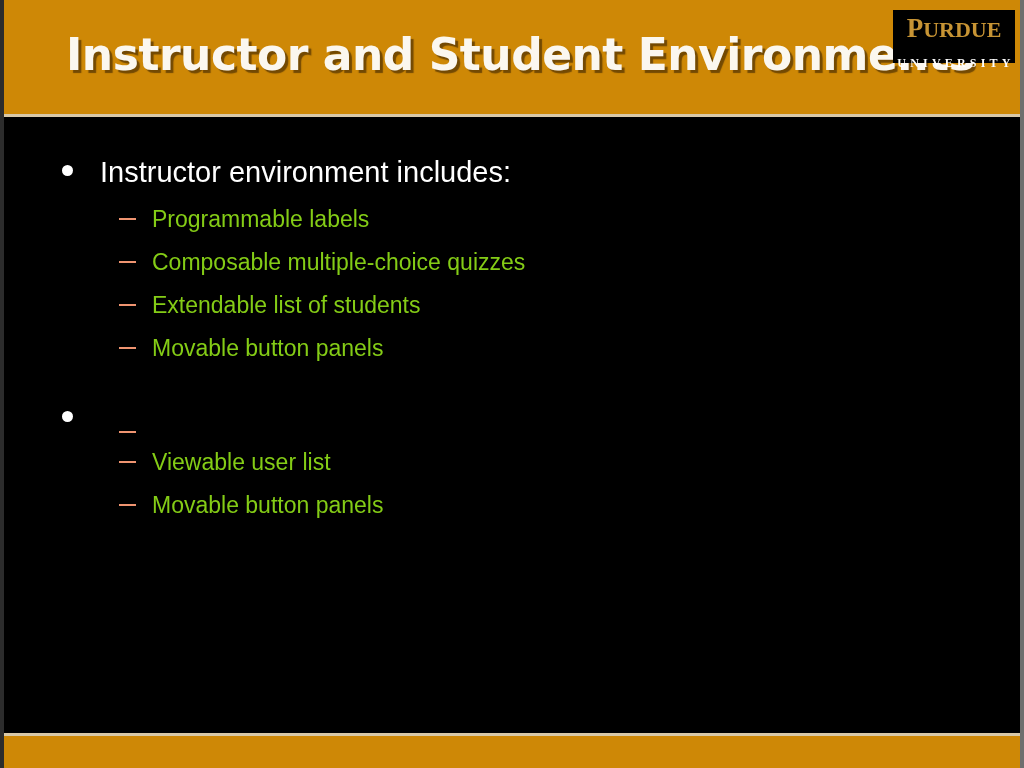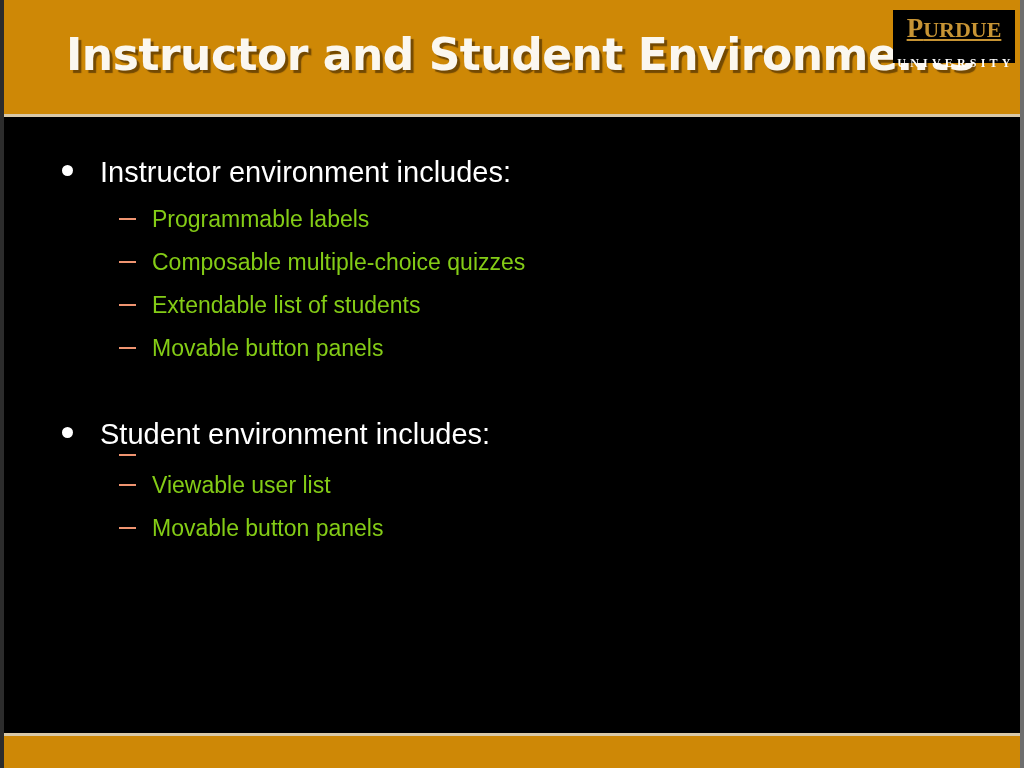--- a/index.html
+++ b/index.html
@@ -98,21 +98,20 @@
   }
   .logo-word {
     font-family: "Liberation Serif", serif;
     font-weight: bold;
     font-size: 22px;
     line-height: 1;
     color: #c79434;
     letter-spacing: 0px;
     margin: 11px;
     padding: 0 0 1px 0;
-    text-decoration: underline;
   }
   .logo-word .cap {
     font-size: 27px;
   }
   .logo-rule {
     width: 96px;
     height: 2px;
     background: #c79434;
     margin: 1px 0 2px 0;
   }
@@ -249,21 +248,20 @@
       </div>
       <div class="lvl2">
         <span class="lvl2-dash"></span>
         <span class="lvl2-text">Movable button panels</span>
       </div>
     </div>
 
     <div class="group group-2">
       <div class="lvl1">
         <span class="lvl1-bullet"></span>
-        <span class="lvl1-text">Student environment includes:</span>
       </div>
 
       <div class="lvl2">
         <span class="lvl2-dash"></span>
       </div>
       <div class="lvl2">
         <span class="lvl2-dash"></span>
         <span class="lvl2-text">Viewable user list</span>
       </div>
       <div class="lvl2">

